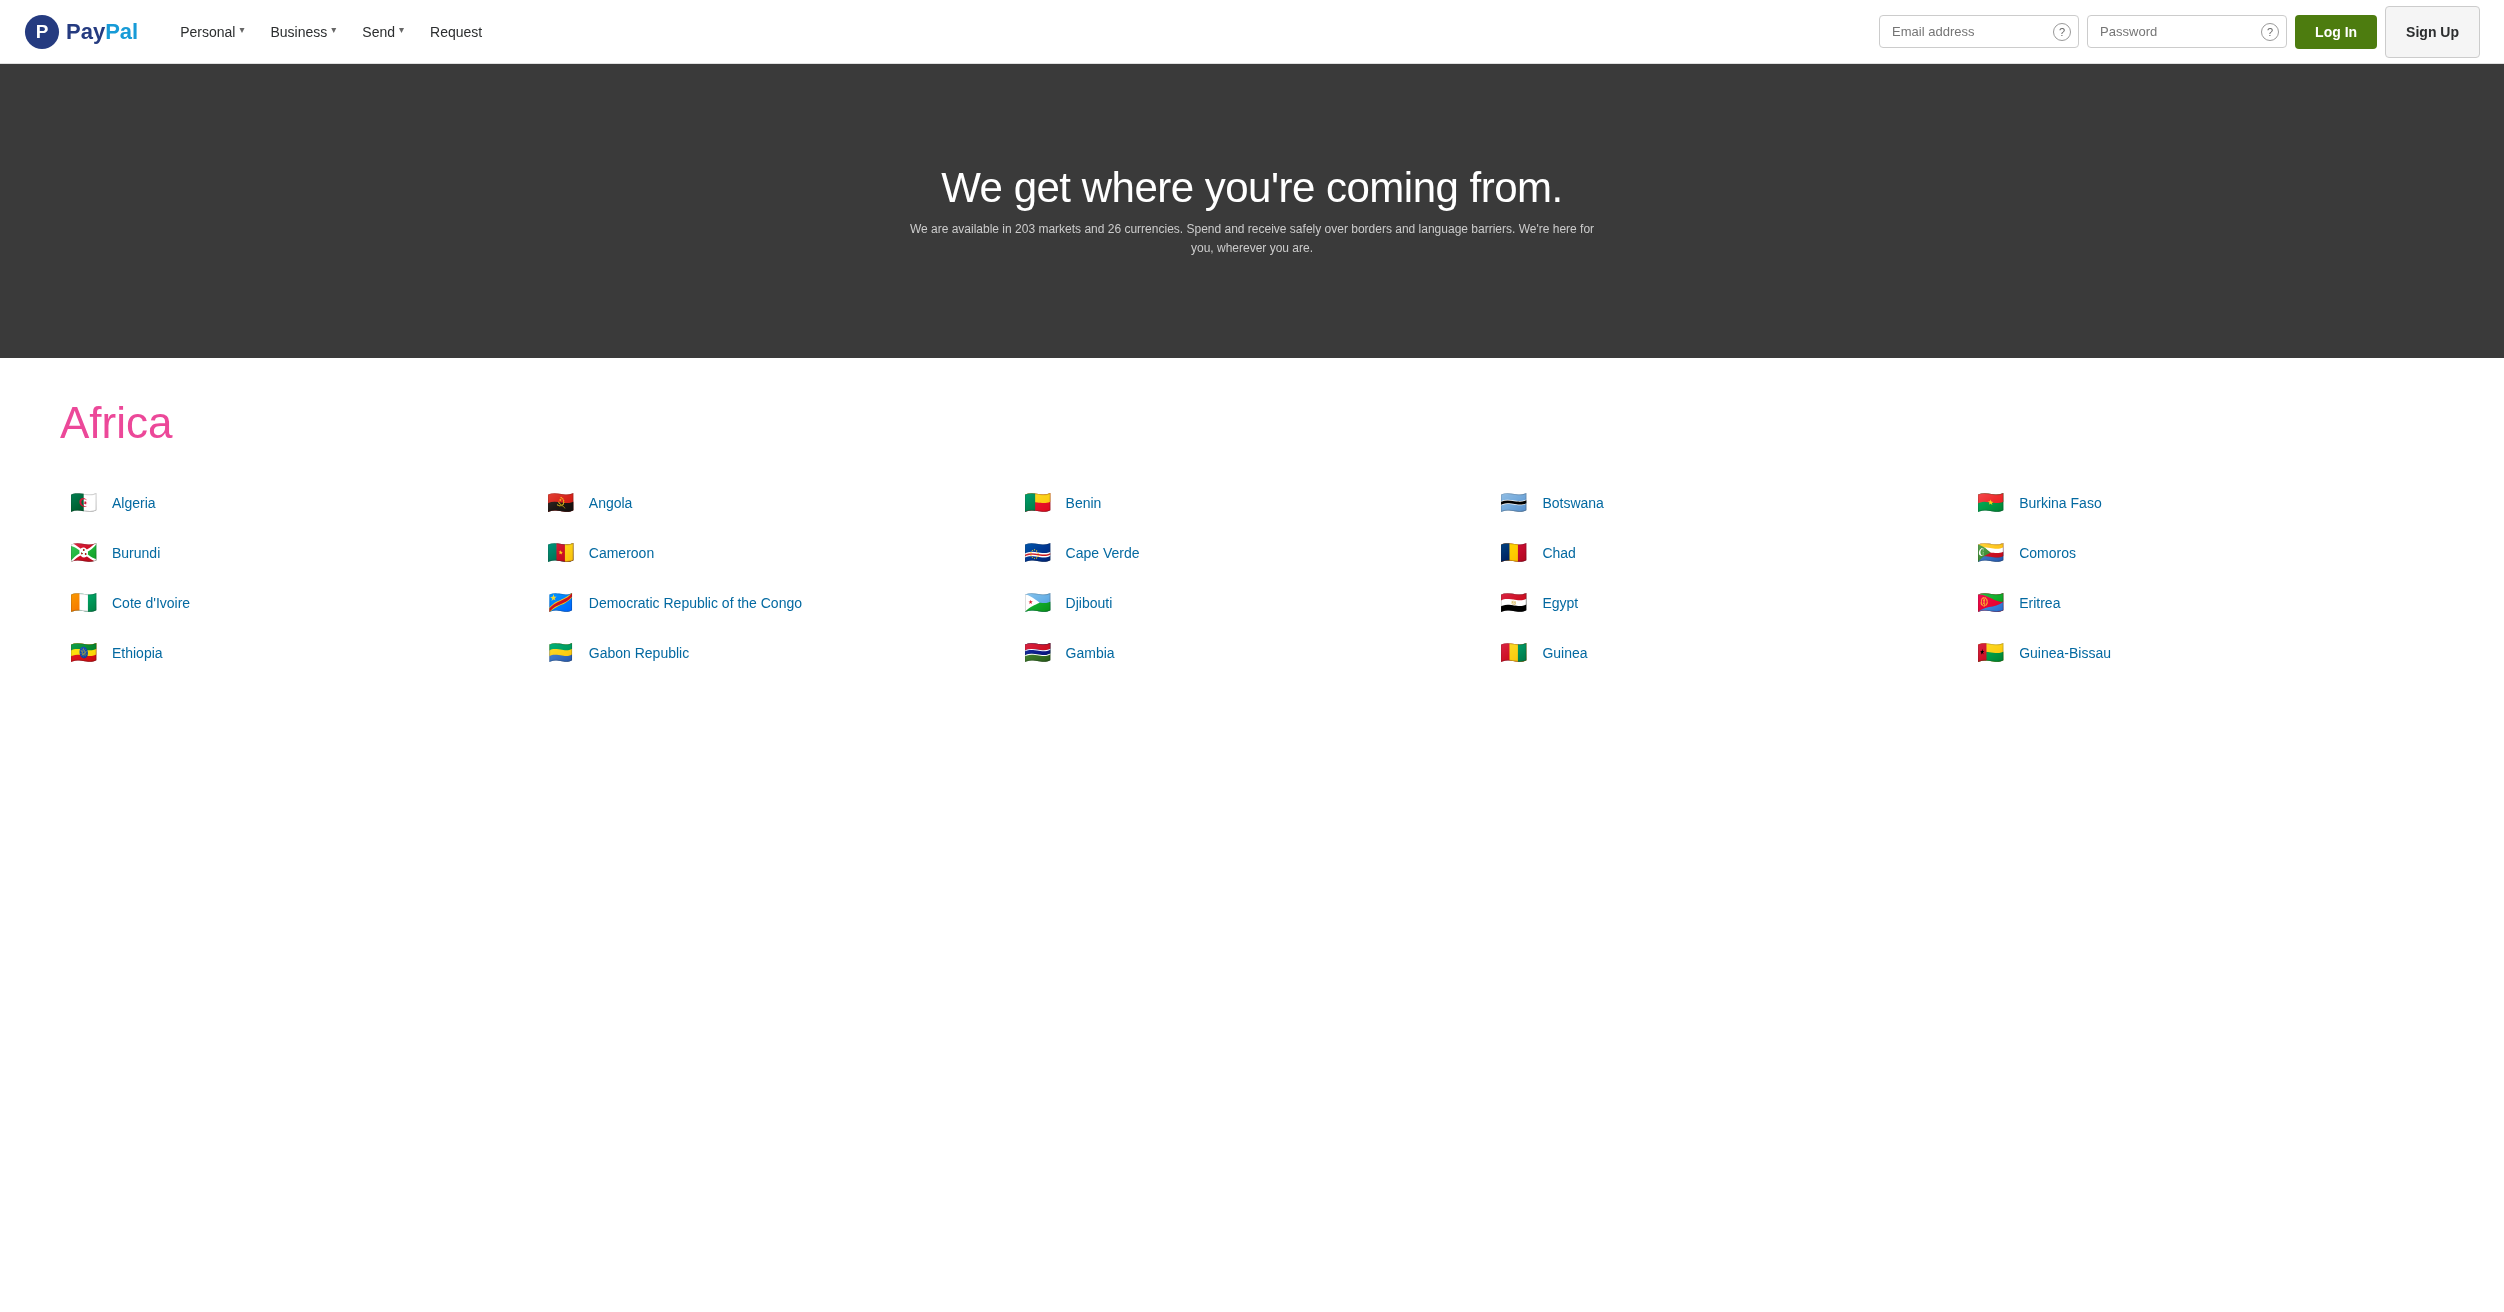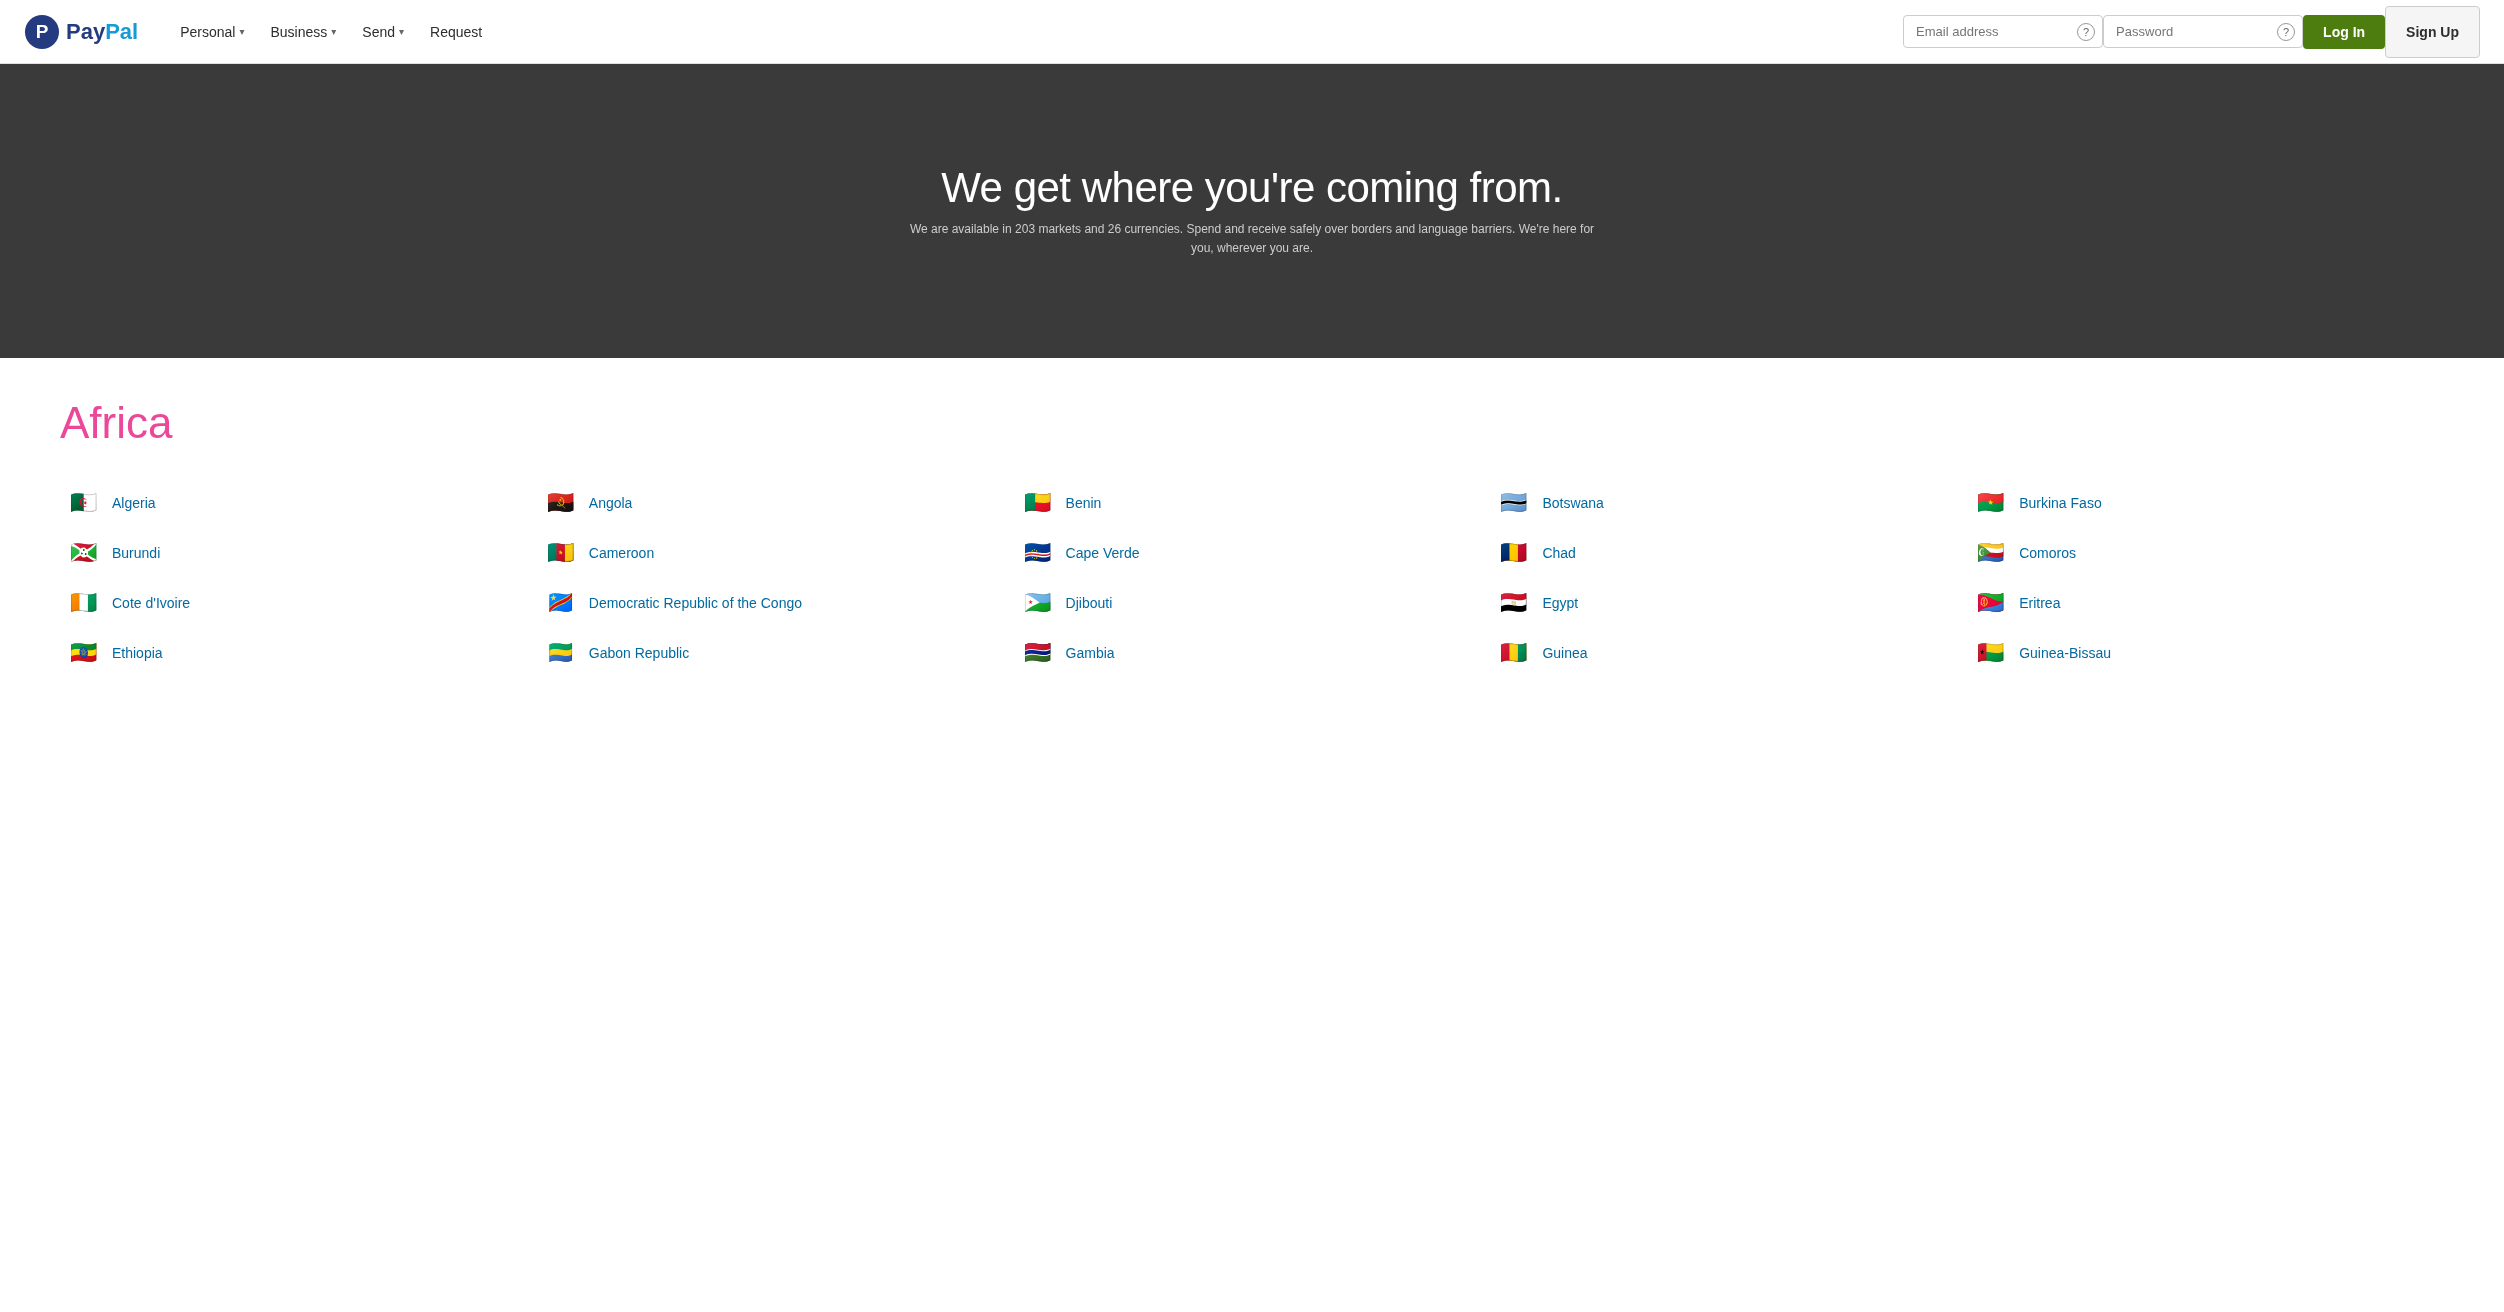--- a/index.html
+++ b/index.html
@@ -33,36 +33,36 @@
     .logo-pal { color: #179bd7; }
 
     .nav {
       display: flex;
       align-items: center;
       gap: 6px;
       flex: 1;
     }
     .nav-item {
       display: flex;
-      align-items: center;
       font-size: 14px;
       color: #2c2e2f;
       cursor: pointer;
       padding: 8px 10px;
       border-radius: 4px;
     }
     .nav-item .chevron {
       margin-left: 4px;
       font-size: 10px;
       color: #666;
     }
 
     .header-right {
       display: flex;
       align-items: center;
+      gap: 8px;
     }
     .input-wrap {
       position: relative;
       display: flex;
       align-items: center;
     }
     .header-input {
       border: 1px solid #ccc;
       border-radius: 4px;
       padding: 8px 32px 8px 12px;

